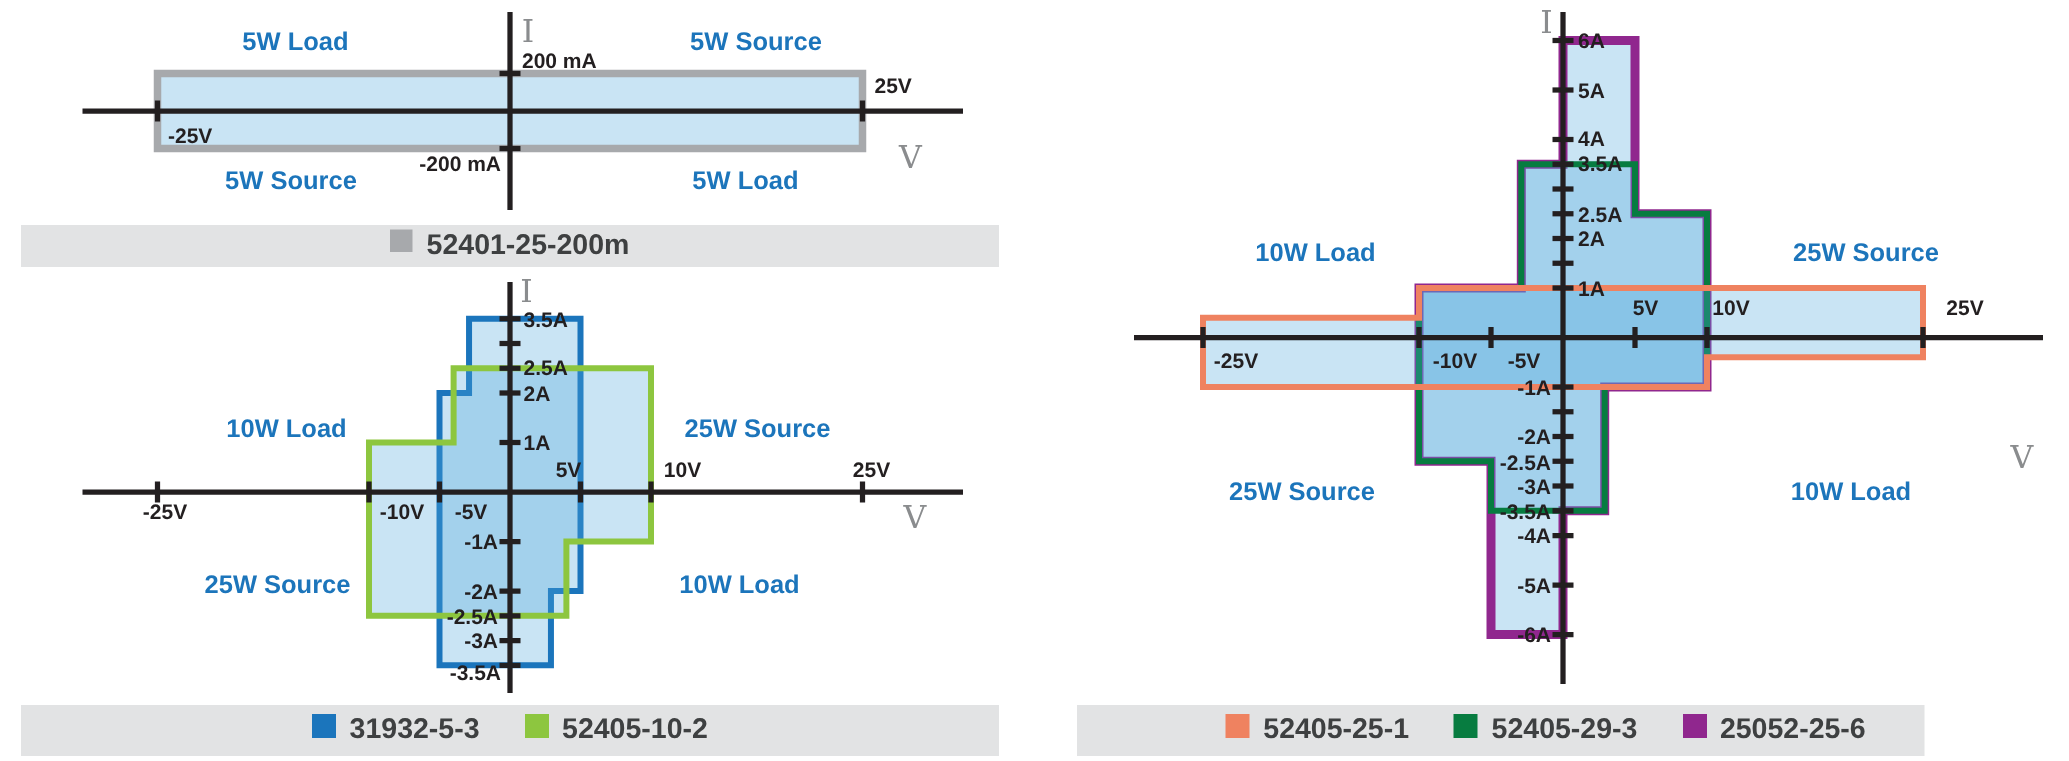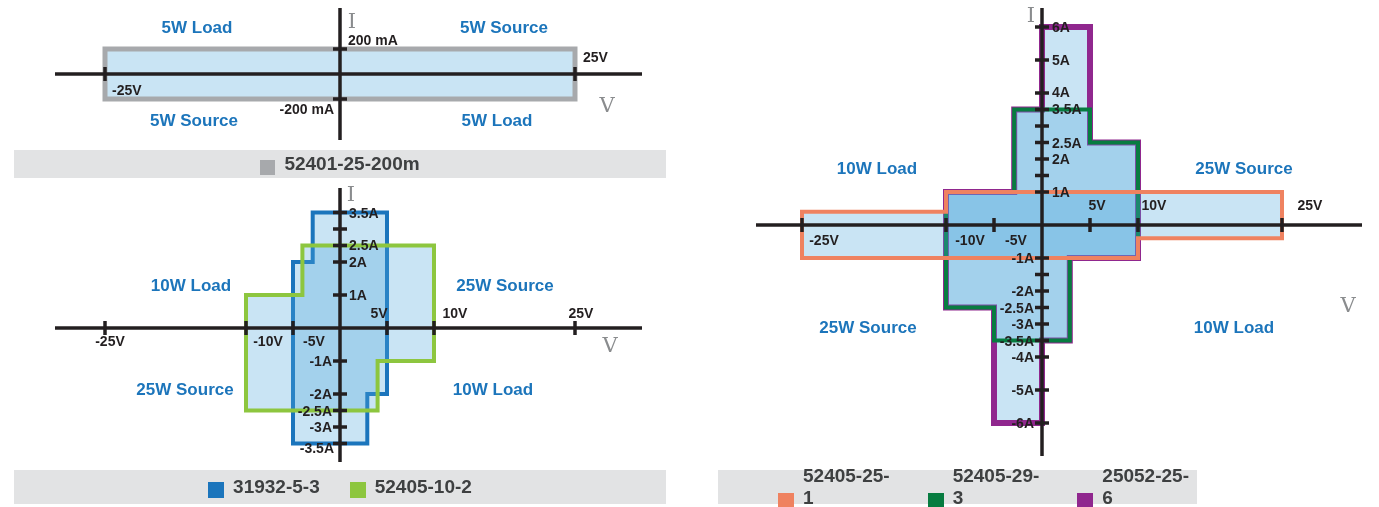--- a/index.html
+++ b/index.html
@@ -1,21 +1,21 @@
 <!DOCTYPE html>
 <html><head>
 <meta charset="utf-8">
 <style>
   html,body{margin:0;padding:0;background:#ffffff;}
   #stage{position:relative;width:1379px;height:507px;background:#ffffff;overflow:hidden;
          font-family:"Liberation Sans",sans-serif;}
   #charts{position:absolute;left:0;top:0;}
   .legend-bar{position:absolute;background:#E2E3E4;display:flex;align-items:center;
               justify-content:center;gap:30px;}
-  .legend-item{display:flex;align-items:flex-end;gap:9px;
+  .legend-item{display:flex;align-items:flex-start;gap:9px;
                font:600 19px "Liberation Sans",sans-serif;color:#3E4041;}
   .swatch{width:16px;height:16px;flex:0 0 auto;}
   .swatch.sm{width:15px;height:15px;}
   
   text.tick{font:700 14px "Liberation Sans",sans-serif;fill:#231F20;}
   text.quad{font:700 17px "Liberation Sans",sans-serif;fill:#1C75BB;}
   text.axisletter{font:400 21px "DejaVu Serif",serif;fill:#8A8C8E;}
 </style>
 </head>
 <body>
@@ -150,21 +150,21 @@
     <div class="legend-item">
       <span class="swatch" style="background: rgb(27, 117, 188);"></span>
       <span>31932-5-3</span>
     </div>
     <div class="legend-item">
       <span class="swatch" style="background: rgb(141, 198, 63);"></span>
       <span>52405-10-2</span>
     </div>
   </div>
 
-  <div class="legend-bar" style="left:718px;top:470px;width:479px;height:34px;padding-left:60px;box-sizing:border-box;">
+  <div class="legend-bar" style="left:718px;top:470px;width:565px;height:34px;padding-left:60px;box-sizing:border-box;">
     <div class="legend-item">
       <span class="swatch" style="background: rgb(239, 130, 96);"></span>
       <span>52405-25-1</span>
     </div>
     <div class="legend-item">
       <span class="swatch" style="background: rgb(7, 124, 64);"></span>
       <span>52405-29-3</span>
     </div>
     <div class="legend-item">
       <span class="swatch" style="background: rgb(144, 39, 142);"></span>

